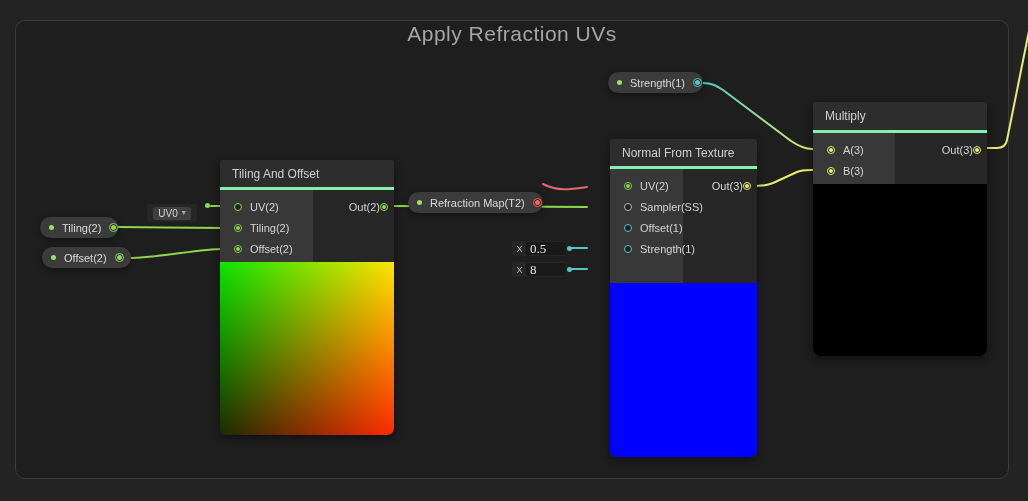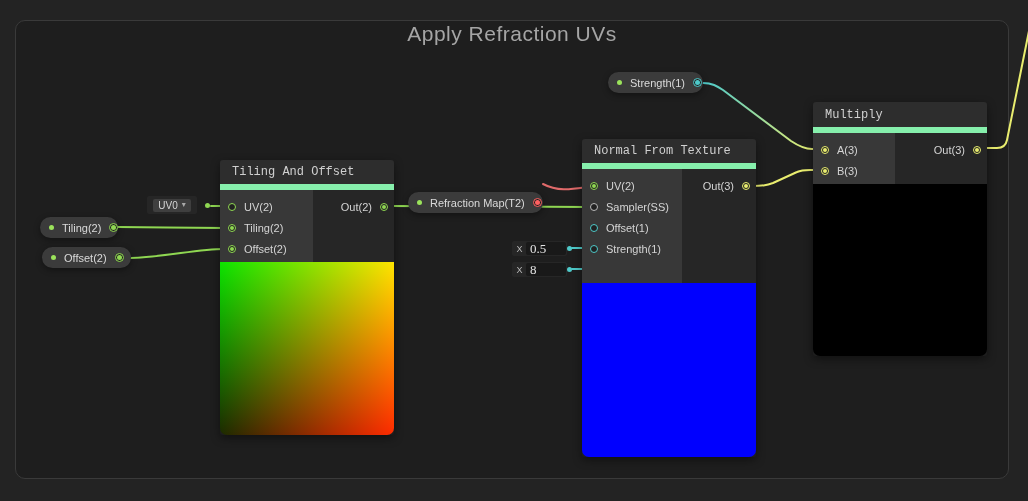--- a/index.html
+++ b/index.html
@@ -12,29 +12,29 @@
   .group-title{position:absolute;left:15px;top:22px;width:994px;text-align:center;
     font-size:21px;color:#a5a5a5;letter-spacing:.5px;}
 
   
   svg.wires{position:absolute;left:0;top:0;width:1028px;height:501px;pointer-events:none;}
   svg.wires path{fill:none;stroke-width:2;stroke-linecap:round;stroke-linejoin:round;}
 
   
   .node{position:absolute;border-radius:3px;box-shadow:0 3px 10px rgba(0,0,0,.45);}
   .node-header{height:30px;background:#2d2d2d;display:flex;align-items:center;
-    padding:0 12px;font-size:12px;color:#d0d0d0;border-bottom:6px solid #86efac;
-    border-radius:3px 3px 0 0;box-sizing:border-box;white-space:nowrap;font-family:Liberation Mono, monospace;}
+    padding:0 12px;font-size:12px;color:#d0d0d0;border-bottom:3px solid #86efac;
+    border-radius:3px 3px 0 0;box-sizing:border-box;white-space:nowrap;}
   .node-body{position:relative;background:#383838;}
   .col-right{position:absolute;top:0;right:0;bottom:0;background:#262626;}
   .rows{position:relative;padding-top:6px;}
-  .row{height:21px;display:flex;align-items:center;gap:8px;padding-left:8px;
+  .row{height:21px;display:flex;align-items:center;gap:8px;padding-left:14px;
     font-size:11px;color:#d4d4d4;white-space:nowrap;}
   .row-out{position:absolute;top:6px;right:0;height:21px;display:flex;align-items:center;
-    gap:8px;padding-right:6px;font-size:11px;color:#d4d4d4;white-space:nowrap;}
+    padding-right:6px;font-size:11px;color:#d4d4d4;white-space:nowrap;}
   .preview{border-radius:0 0 7px 7px;}
   .preview.uvgrad{background-color:#000;
     background-image:linear-gradient(to right,#000000,#ff0000),
                      linear-gradient(to bottom,#0ce400,#1c2a00);
     background-blend-mode:screen;}
 
   
   .port{width:8px;height:8px;border-radius:50%;border:1.5px solid;box-sizing:border-box;
     background:#212121;position:relative;flex:none;}
   .port.filled::after{content:"";position:absolute;inset:1px;border-radius:50%;background:currentColor;}
@@ -46,21 +46,21 @@
 
   
   .pill{position:absolute;height:21px;background:#3b3b3b;border-radius:11px;
     box-shadow:0 2px 6px rgba(0,0,0,.4);display:flex;align-items:center;
     justify-content:space-between;padding:0 9px;box-sizing:border-box;
     font-size:11px;color:#dadada;white-space:nowrap;gap:8px;}
   .prop-dot{width:5px;height:5px;border-radius:50%;background:#9be35b;flex:none;}
   .pill .port{width:9px;height:9px;}
 
   
-  .dropdown-wrap{position:absolute;left:147px;top:196px;width:50px;height:18px;background:#262626;
+  .dropdown-wrap{position:absolute;left:147px;top:204px;width:50px;height:18px;background:#262626;
     border-radius:2px;display:flex;align-items:center;justify-content:center;}
   .dropdown{background:#3f3f3f;border-radius:2px;height:13px;display:flex;align-items:center;
     gap:4px;padding:0 5px;font-size:10px;color:#d6d6d6;}
   .caret{font-size:8px;color:#aaaaaa;line-height:1;}
   .conn-dot{position:absolute;width:5px;height:5px;border-radius:50%;}
   .conn-dot.green{background:#8fd752;}
   .conn-dot.teal{background:#4ec9c9;}
   .float-field{position:absolute;width:55px;height:15px;background:#262626;border-radius:2px;
     display:flex;align-items:center;box-sizing:border-box;padding:1px;}
   .axis{width:13px;text-align:center;font-size:9px;color:#bbbbbb;flex:none;}
@@ -144,21 +144,21 @@
         </div>
         <div class="row-out">
           <span>Out(2)</span>
           <span class="port p-green filled"></span>
         </div>
       </div>
     </div>
     <div class="preview uvgrad" style="height:173px;"></div>
   </div>
 
-  <div class="node" style="left:582px;top:139px;width:174px;">
+  <div class="node" style="left:610px;top:139px;width:147px;">
     <div class="node-header">
       <span>Normal From Texture</span>
     </div>
     <div class="node-body" style="height:114px;">
       <div class="col-right" style="width:74px;"></div>
       <div class="rows">
         <div class="row">
           <span class="port p-green filled"></span>
           <span>UV(2)</span>
         </div>

